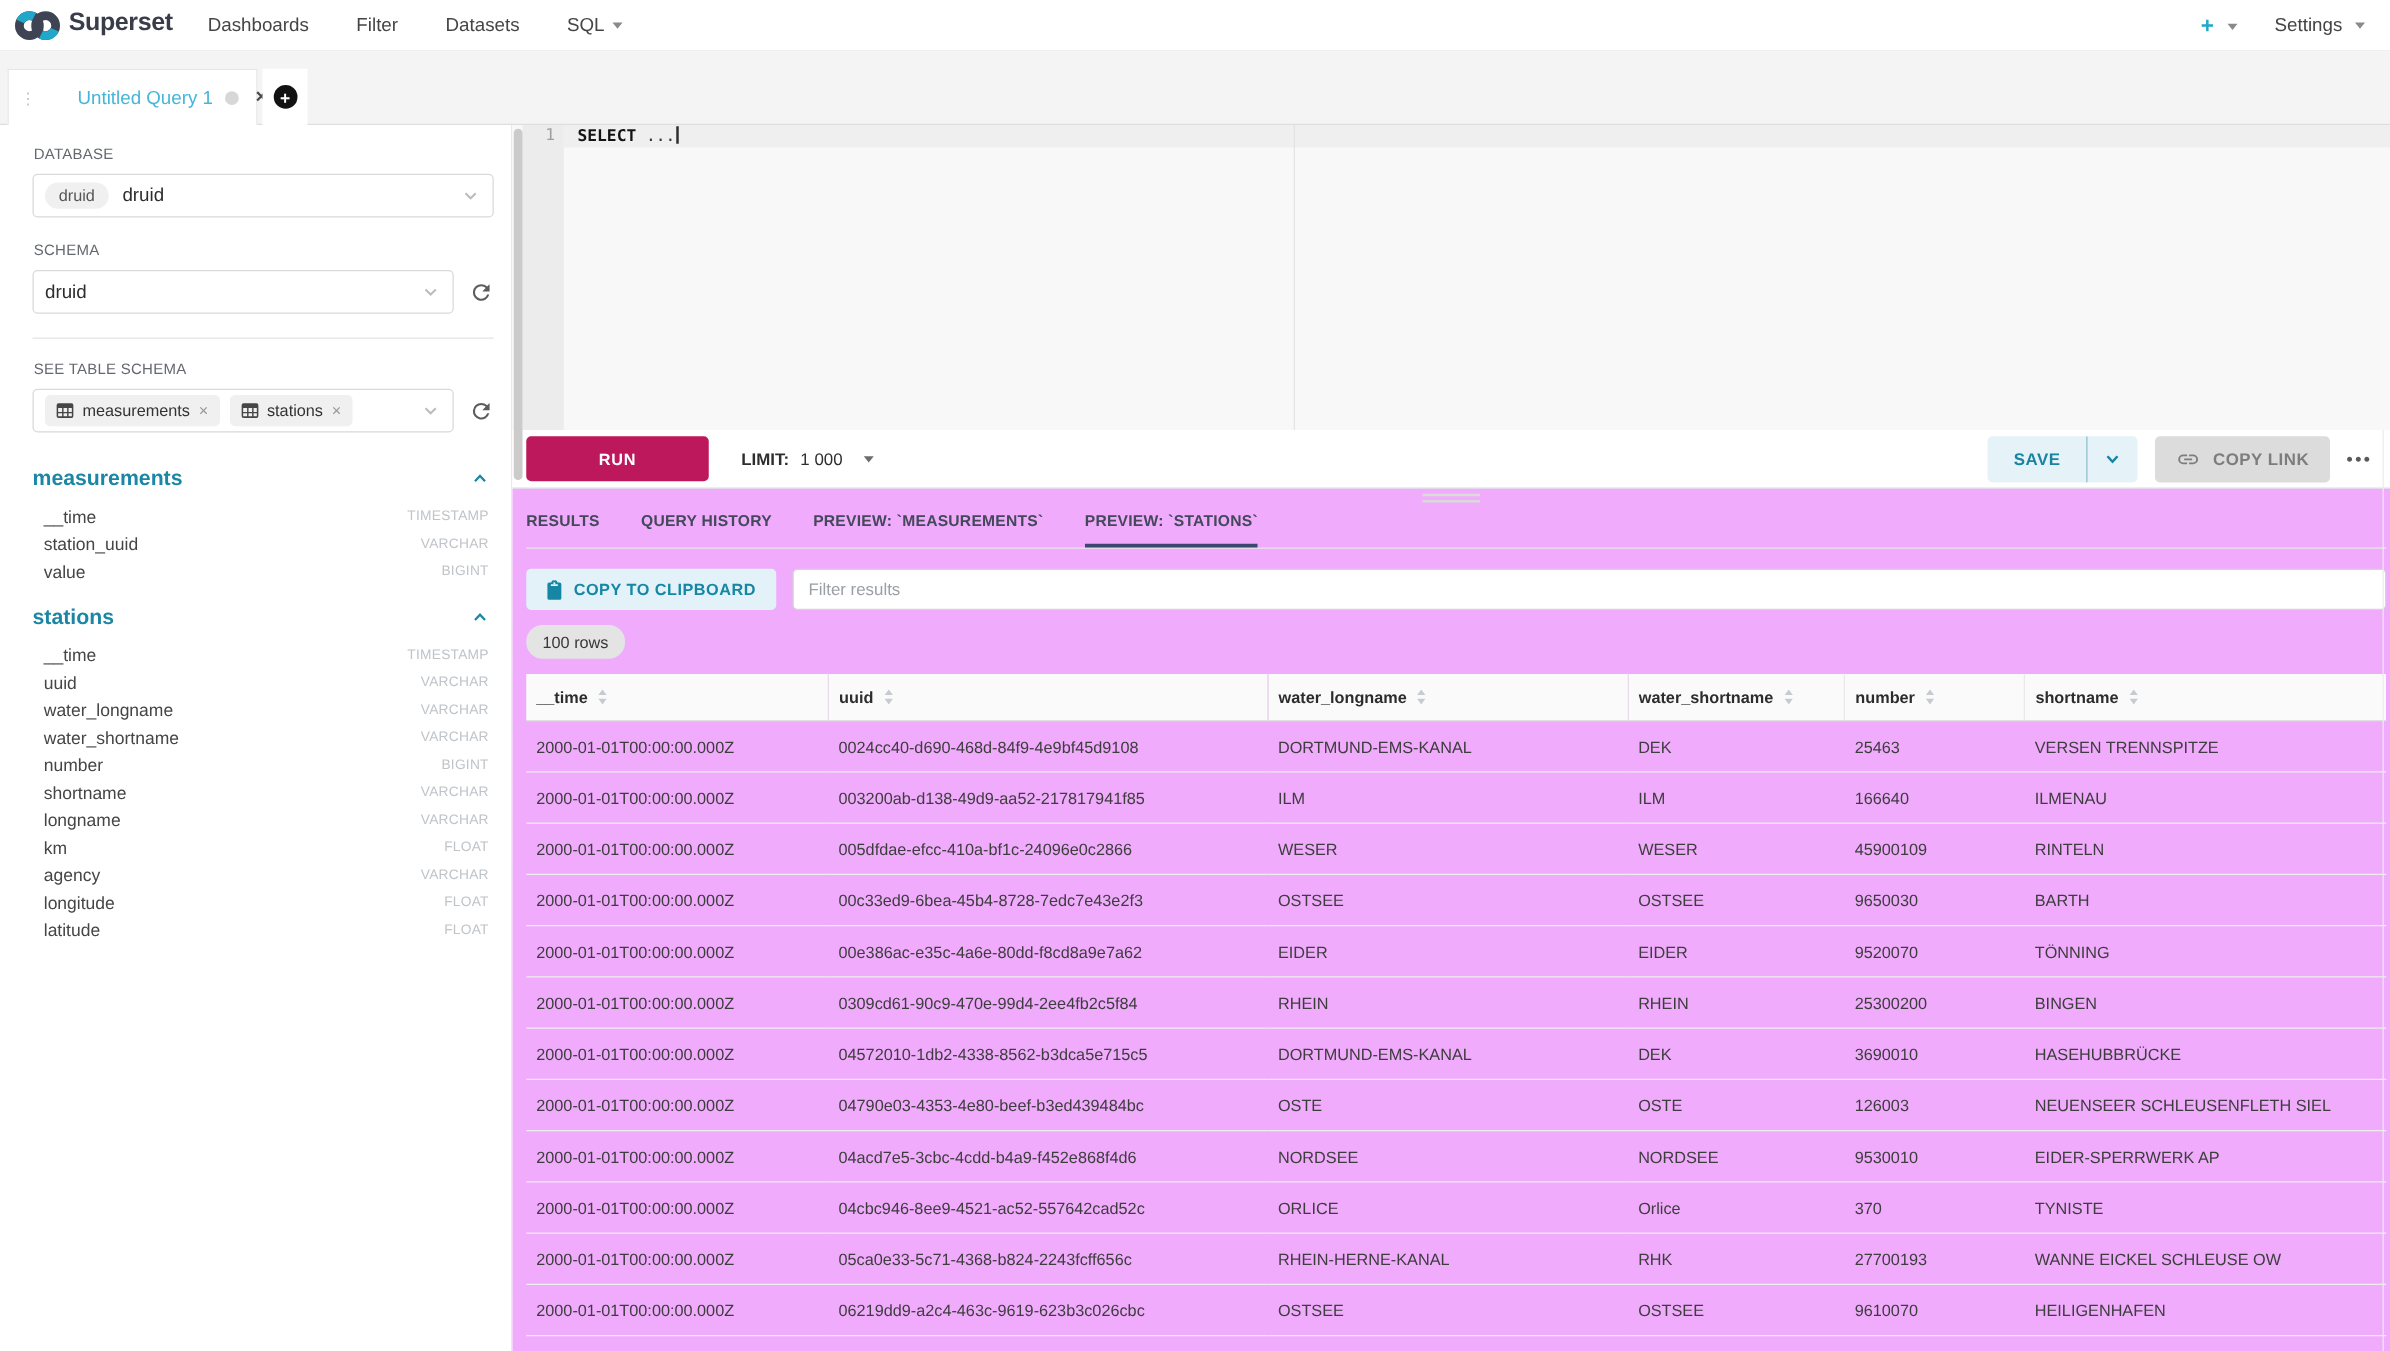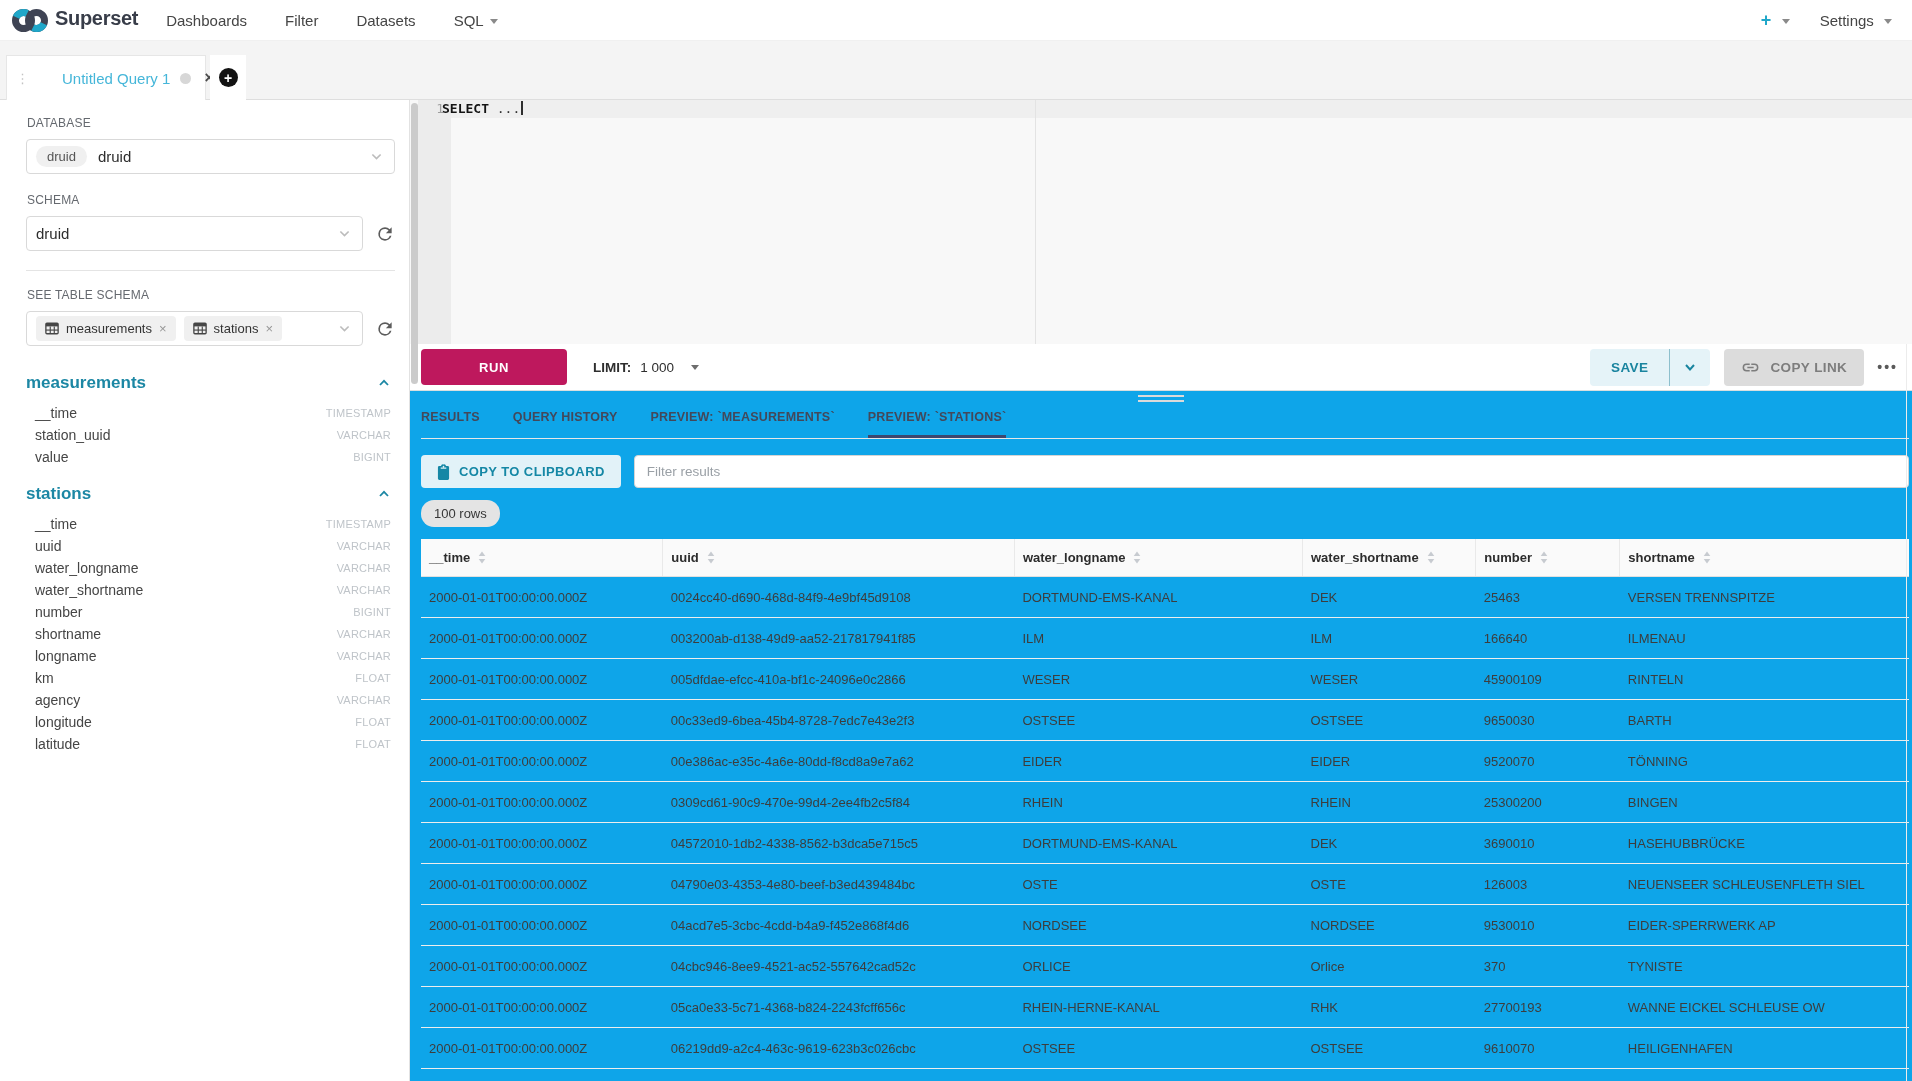--- a/index.html
+++ b/index.html
@@ -70,21 +70,21 @@
   .main { flex:1; display:flex; flex-direction:column; background:#fff; position:relative; }
   .main::after { content:''; position:absolute; right:5px; top:244px; bottom:0; width:1px; background:#ececec; }
 
   
   .editor { height:244px; background:#f8f8f8; position:relative; cursor:text; }
   .gutter { position:absolute; left:8px; top:0; bottom:0; width:33px; background:#ececec;
     font-family:"DejaVu Sans Mono", monospace; font-size:13px; color:#9e9e9e;
     text-align:right; padding:1px 7px 0 0; }
   .active-line { position:absolute; left:41px; right:0; top:0; height:18px; background:#efefef; }
   .print-margin { position:absolute; left:625px; top:0; bottom:0; width:1px; background:#e3e3e3; }
-  .code-line { position:absolute; left:32px; top:1px; font-family:"DejaVu Sans Mono", monospace;
+  .code-line { position:absolute; left:52px; top:1px; font-family:"DejaVu Sans Mono", monospace;
     font-size:13px; color:#333; white-space:pre; }
   .kw { font-weight:bold; color:#141414; }
   .cursor { display:inline-block; width:2px; height:14px; background:#2f2f2f; vertical-align:-2px; margin-left:1px; }
 
   
   .run-toolbar { height:47px; display:flex; align-items:center; padding:0 14px 0 11px;
     background:#fff; border-bottom:1px solid #d8dfe0; }
   .run-btn { width:146px; height:36px; background:#be185d; border:none; border-radius:4px;
     color:#fff; font-family:inherit; font-weight:bold; font-size:13px; letter-spacing:0.6px; cursor:pointer; }
   .limit { margin-left:26px; display:flex; align-items:center; font-size:13.5px; color:#2e2e2e; cursor:pointer; }
@@ -95,21 +95,21 @@
     color:#19849f; font-weight:bold; font-size:13.5px; letter-spacing:0.4px; cursor:pointer; overflow:hidden; }
   .save-label { padding:0 21px; }
   .save-divider { width:1px; align-self:stretch; background:#8dbfcd; }
   .save-caret { padding:0 13px; display:flex; }
   .copylink-btn { display:flex; align-items:center; gap:10px; height:37px; background:#dcdcdc;
     border-radius:4px; padding:0 17px; color:#7d7d7d; font-weight:bold; font-size:13.5px;
     letter-spacing:0.4px; margin-left:14px; cursor:pointer; }
   .more-btn { margin-left:13px; color:#5a5a5a; font-size:14px; font-weight:bold; letter-spacing:2px; cursor:pointer; }
 
   
-  .south { flex:1; position:relative; padding:0 3px 0 11px; background:#0ea5e9; }
+  .south { flex:1; position:relative; padding:0 3px 0 11px; background:#f0abfc; }
   .drag-handle { position:absolute; top:4px; left:50%; transform:translateX(-50%); cursor:row-resize; }
   .drag-handle i { display:block; width:46px; height:2px; background:#dadada; margin-bottom:3px; }
   .result-tabs { display:flex; gap:33px; padding-top:19px; border-bottom:1px solid #e7e7e7; }
   .rtab { font-size:12.5px; font-weight:bold; color:#43485a; letter-spacing:0.2px;
     padding-bottom:14px; cursor:pointer; }
   .rtab.active { box-shadow: inset 0 -3px 0 #3c4770; }
   .results-toolbar { display:flex; gap:13px; margin-top:16px; }
   .copy-btn { display:flex; align-items:center; gap:9px; height:33px; padding:0 16px;
     background:#e2f2f8; color:#1587a5; border-radius:4px; font-size:13px; font-weight:bold;
     letter-spacing:0.4px; cursor:pointer; white-space:nowrap; }

